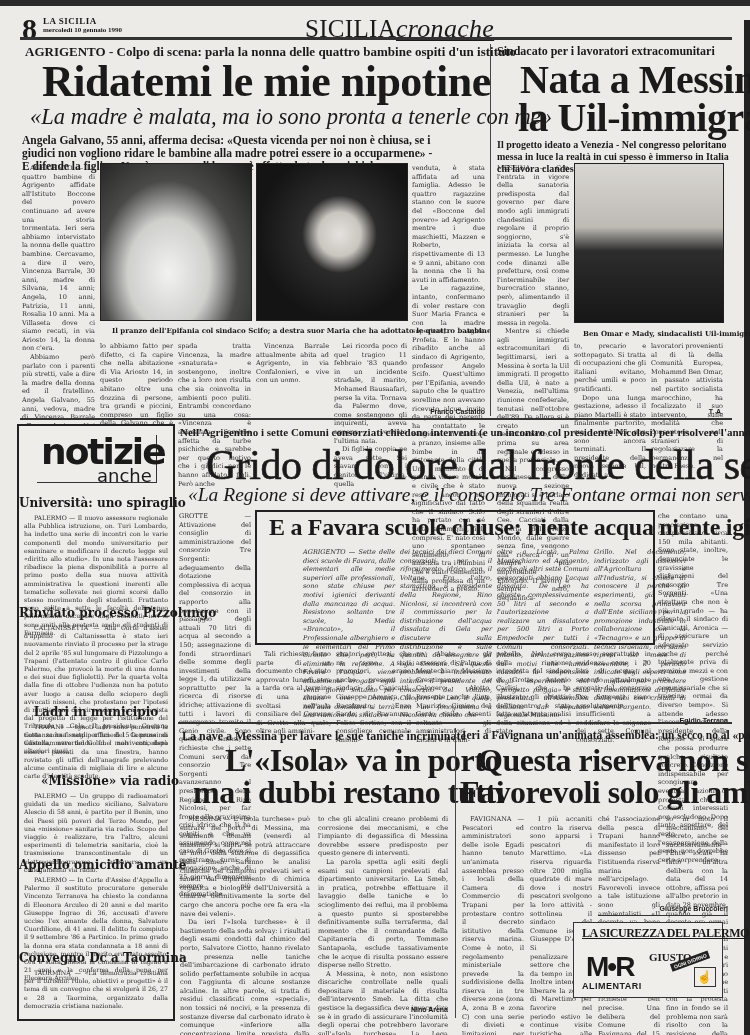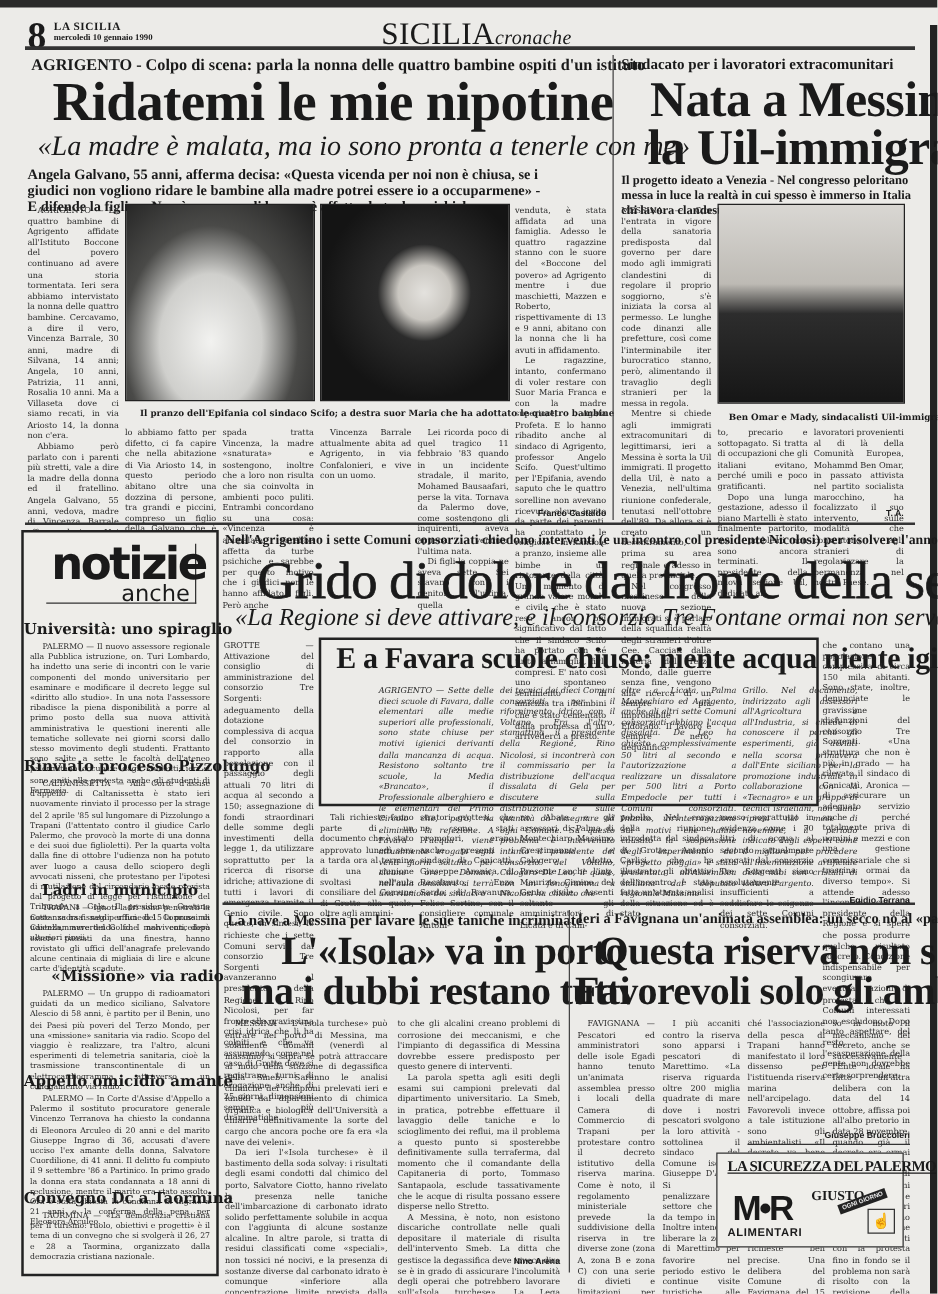--- a/index.html
+++ b/index.html
@@ -8,21 +8,21 @@
   .page { position: absolute; left: 0; top: 0; width: 750px; height: 1035px; background: #ecebe8; }
   .topbar { position: absolute; left: 0; top: 0; width: 750px; height: 6px; background: #2a2a2a; }
   .rborder { position: absolute; right: 0; top: 20px; width: 6px; height: 1015px; background: #222; }
   .abs { position: absolute; }
 
   
   .pgnum { left: 22px; top: 12px; font: bold 30px "Liberation Serif", serif; }
   .paper { left: 43px; top: 16px; font: bold 9px "Liberation Serif", serif; letter-spacing: .5px; }
   .date { left: 43px; top: 26px; font: bold 7px "Liberation Serif", serif; }
   .section { left: 305px; top: 14px; font: 25px "Liberation Serif", serif; letter-spacing: .3px; }
-  .section i { font-style: italic; font-size: 16px; }
+  .section i { font-style: italic; font-size: 26px; text-decoration: underline; }
   .mastrule { left: 20px; top: 37px; width: 712px; height: 3px; background: #333; }
 
   .kicker { font: bold 13px "Liberation Serif", serif; white-space: nowrap; }
   .head { font-family: "Liberation Serif", serif; font-weight: bold; line-height: 1; white-space: nowrap; letter-spacing: -0.5px; }
   .deck { font-family: "Liberation Serif", serif; font-style: italic; white-space: nowrap; }
   .sub { font: bold 11.5px "Liberation Serif", serif; line-height: 13px; }
   .body { font: 6.5px/8.6px "DejaVu Serif", serif; text-align: justify; color: #2b2b2b; }
   .body p { text-indent: 8px; }
   .body.it { font-style: italic; margin-left: 39px; }
   .byline { font: bold 7px "Liberation Sans", sans-serif; text-align: right; }

